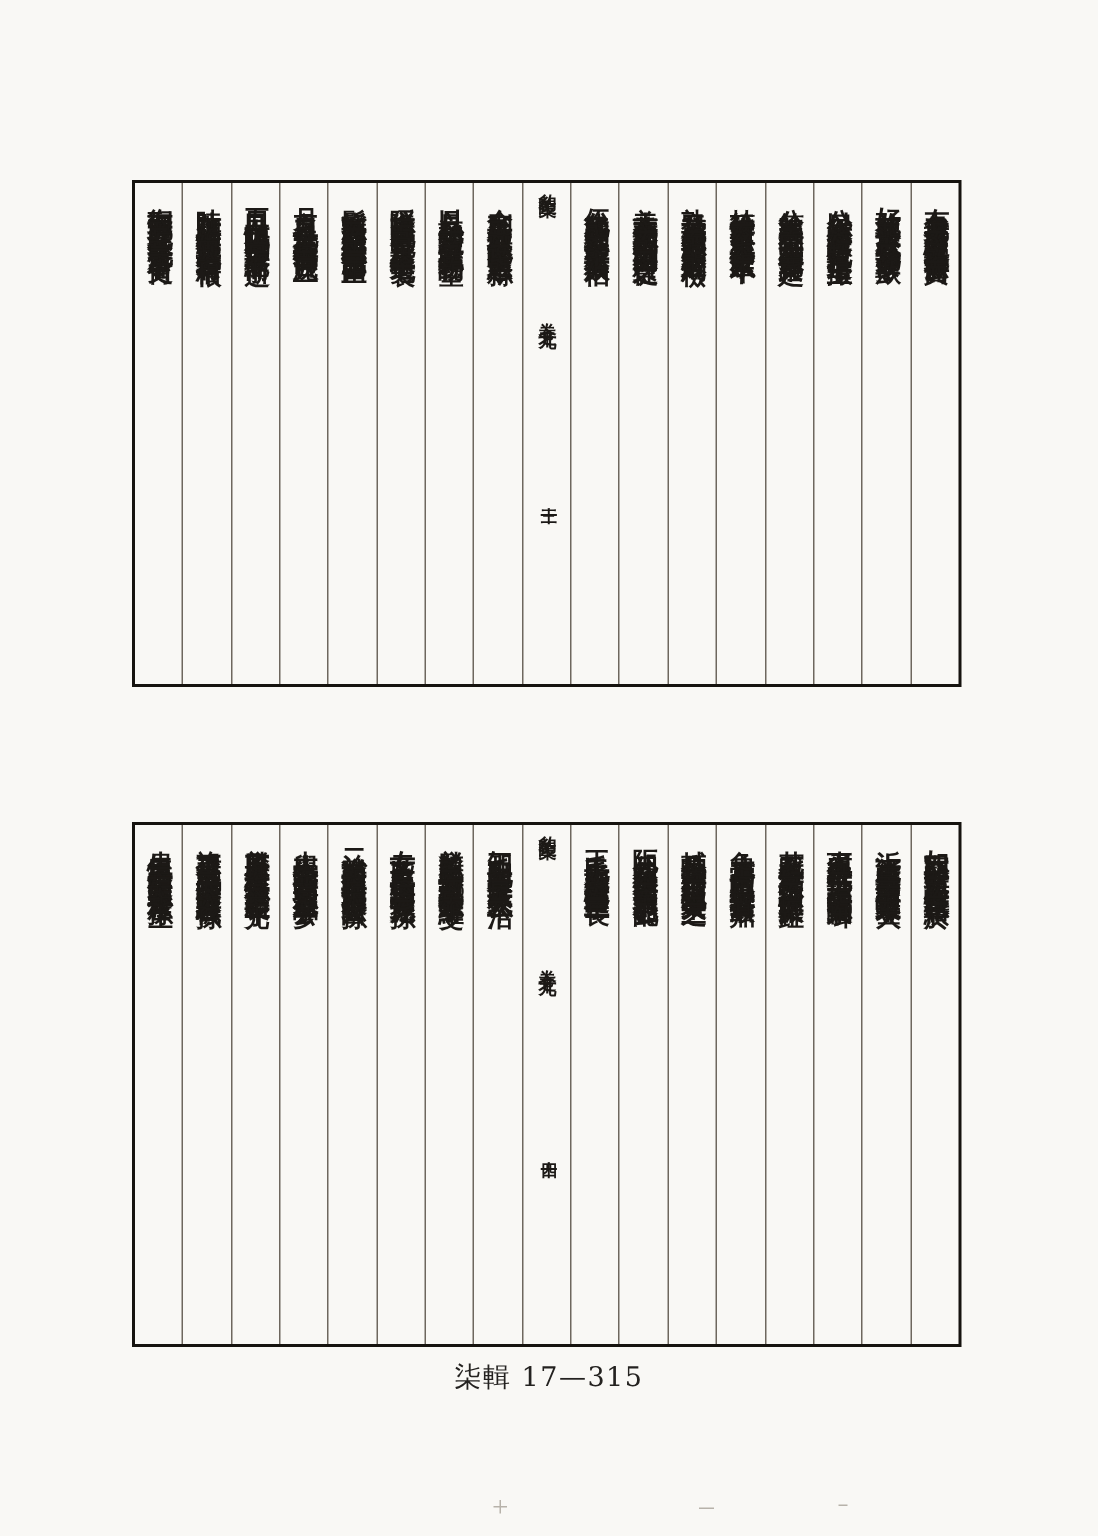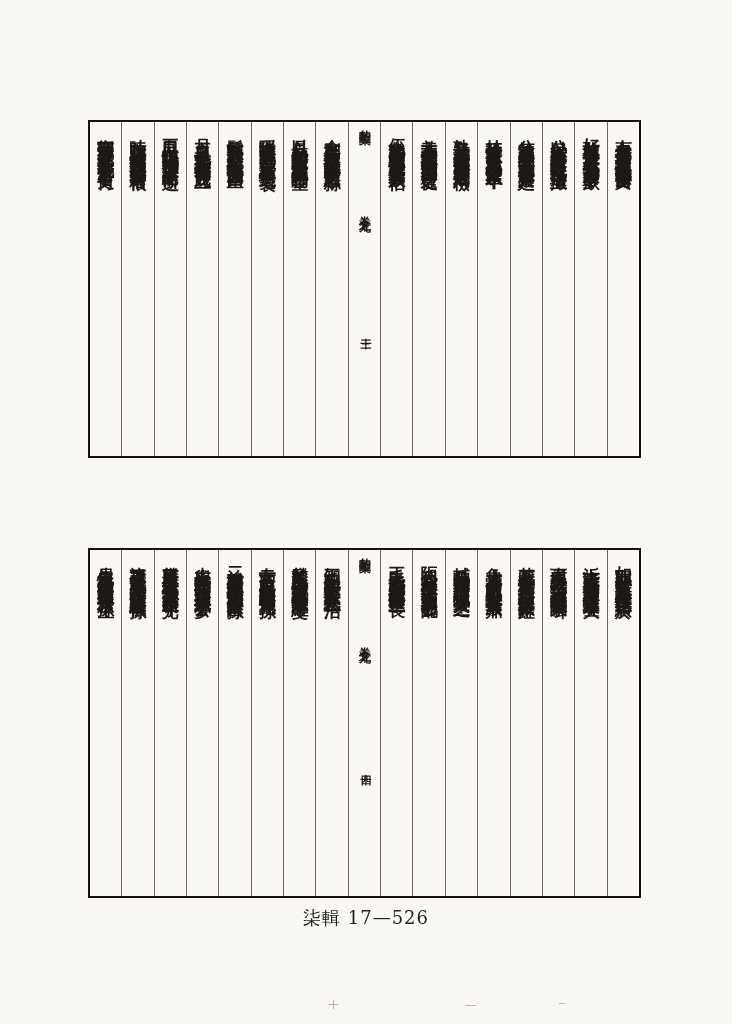--- a/index.html
+++ b/index.html
@@ -86,19 +86,19 @@
       </div>
       <div class="col">知王氏出配太學生薛景星女先公卒二治</div>
       <div class="col">麟魏氏出舉壬子鄉試亞魁娶生員李維斐</div>
       <div class="col">女女二皆王氏出長適許烱二適孫應元孫</div>
       <div class="col">二治麟出長羽明聘儀封大理卿張公鹵孫</div>
       <div class="col">太學生光陞女二翰明聘戶部員外李公夢</div>
       <div class="col">麟男孝廉一桂女殤孫女三治麟出長字光</div>
       <div class="col">祿署丞常一鵬男二字陝西僉憲許公機孫</div>
       <div class="col">生員懷男殤三字萊陽知縣李公希程孫生</div>
     </section>
-  <div class="footer">柒輯 17—526</div>
+  <div class="footer">柒輯 17—315</div>
   <div class="marks">
     <span class="mark m1"></span>
     <span class="mark m2"></span>
     <span class="mark m3"></span>
   </div>
 </div>
 
 </body></html>

